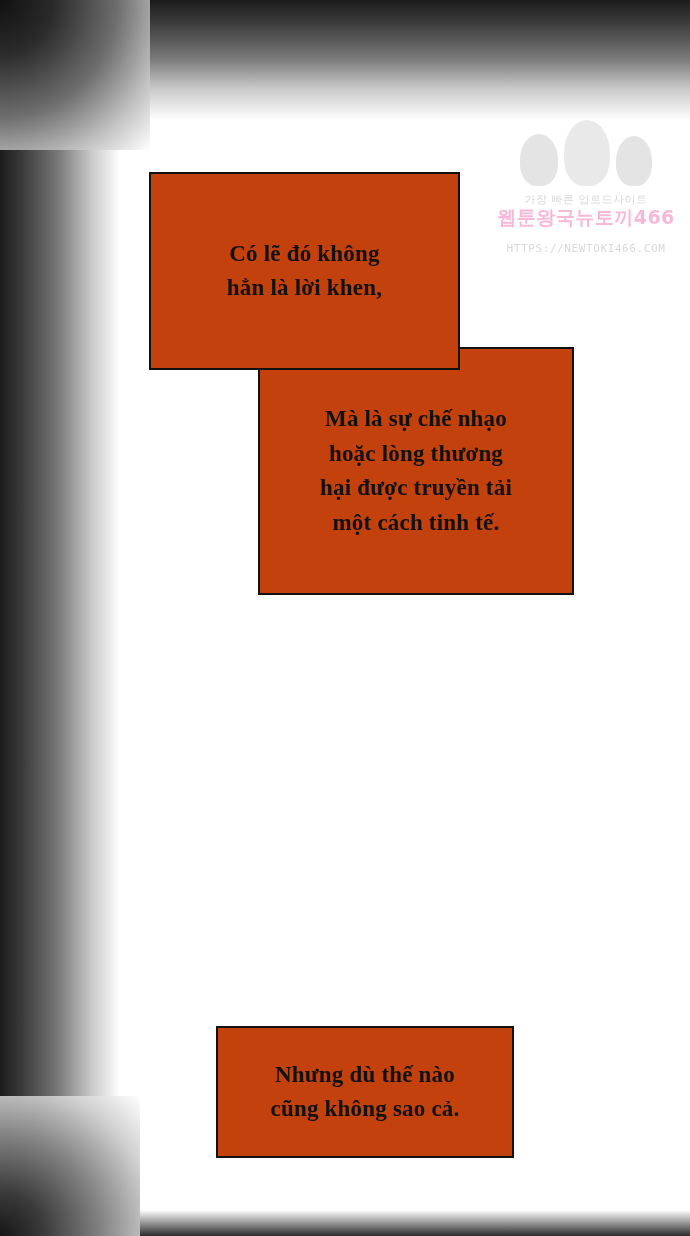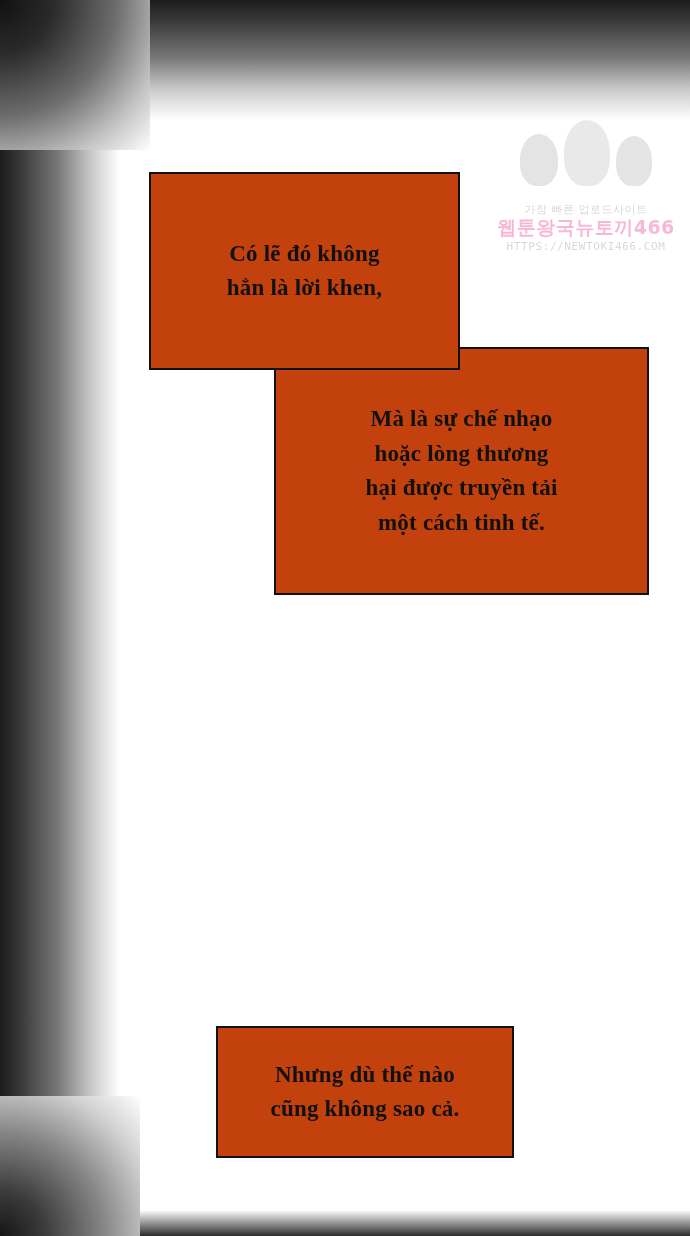--- a/index.html
+++ b/index.html
@@ -82,23 +82,23 @@
   #balloon-1 {
     left: 149px;
     top: 172px;
     width: 311px;
     height: 198px;
     z-index: 3;
   }
   #balloon-1 .text { font-size: 23px; }
 
   #balloon-2 {
-    left: 274px;
+    left: 258px;
     top: 347px;
-    width: 375px;
+    width: 316px;
     height: 248px;
     z-index: 2;
   }
   #balloon-2 .text { font-size: 23px; }
 
   #balloon-3 {
     left: 216px;
     top: 1026px;
     width: 298px;
     height: 132px;
@@ -129,36 +129,36 @@
     border-radius: 50% 50% 42% 42%;
   }
   .wm-blob.a { width: 38px; height: 52px; }
   .wm-blob.b { width: 46px; height: 66px; background: #c6c6c6; }
   .wm-blob.c { width: 36px; height: 50px; }
   .wm-line-1 {
     font-family: "DejaVu Sans", sans-serif;
     font-size: 11px;
     color: #9a9a9a;
     letter-spacing: 0.5px;
-    margin-top: 16px;
+    margin-top: 6px;
   }
   .wm-line-2 {
     font-family: "DejaVu Sans", sans-serif;
     font-size: 19px;
     font-weight: 700;
     color: #ec4899;
     letter-spacing: 0.5px;
     line-height: 1.1;
   }
   .wm-line-3 {
     font-family: "DejaVu Sans Mono", monospace;
     font-size: 11px;
     color: #9a9a9a;
     letter-spacing: 0.6px;
-    margin-top: 2px;
+    margin-top: 14px;
   }
 </style>
 </head>
 <body>
 
 <div class="page">
 
   <div class="edge-top"></div>
   <div class="edge-left"></div>
   <div class="edge-corner"></div>

